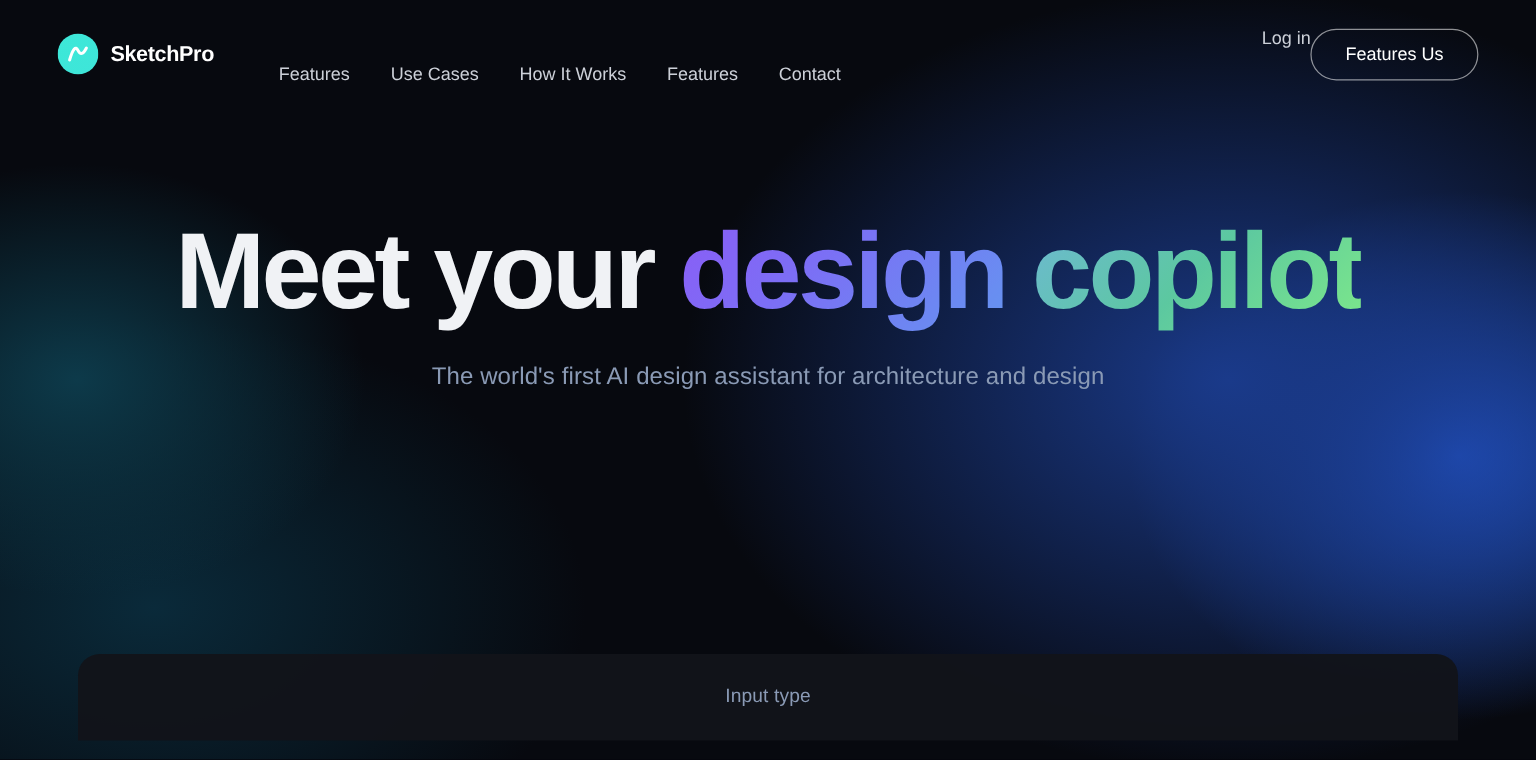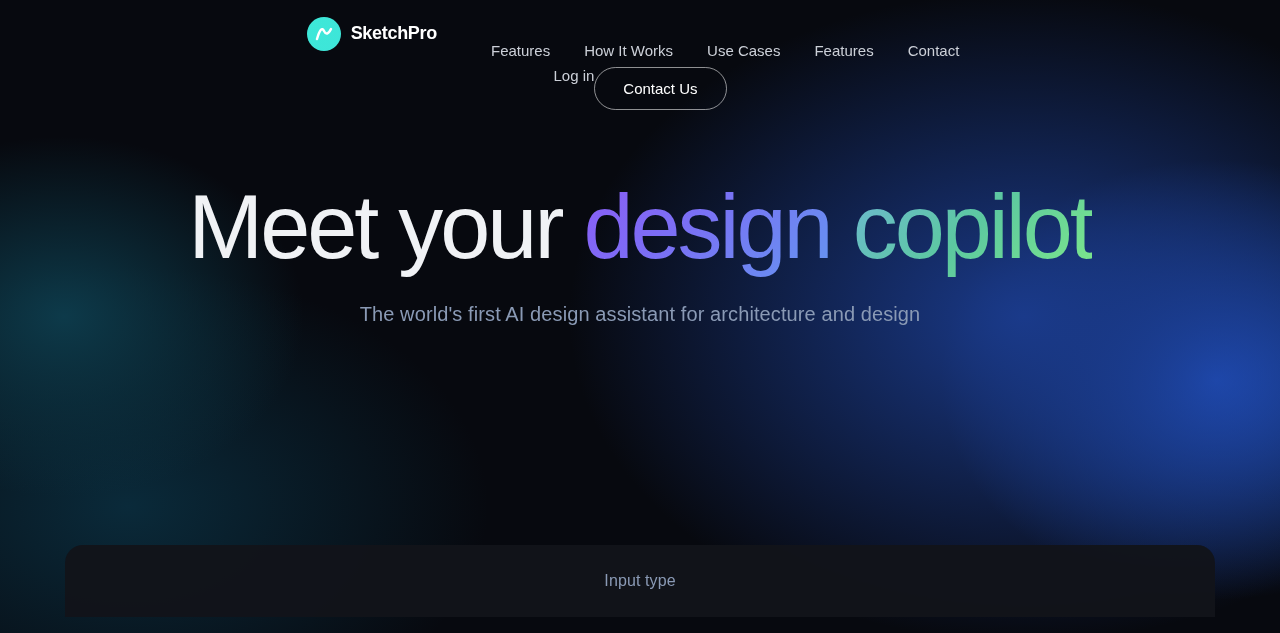--- a/index.html
+++ b/index.html
@@ -29,21 +29,20 @@
 
     
     nav {
       position: relative;
       z-index: 10;
       display: flex;
       align-items: center;
       justify-content: space-between;
       padding: 0 48px;
       height: 90px;
-      flex-direction: column;
     }
 
     .nav-left {
       display: flex;
       align-items: center;
       gap: 40px;
     }
 
     .logo-area {
       display: flex;
@@ -112,21 +111,21 @@
       z-index: 10;
       display: flex;
       flex-direction: column;
       align-items: center;
       text-align: center;
       padding-top: 90px;
     }
 
     .hero-title {
       font-size: 90px;
-      font-weight: 400;
+      font-weight: 700;
       letter-spacing: -3px;
       line-height: 1.05;
       color: #f0f2f5;
     }
 
     .hero-title .word-design {
       background: linear-gradient(135deg, #8b5cf6 0%, #7c6ef5 40%, #6495f0 100%);
       -webkit-background-clip: text;
       -webkit-text-fill-color: transparent;
       background-clip: text;
@@ -200,30 +199,30 @@
             <stop offset="0%" stop-color="#3de8d8"></stop>
             <stop offset="100%" stop-color="#5b8af5"></stop>
           </linearGradient>
         </defs>
       </svg>
       <span class="logo-text">SketchPro</span>
     </div>
 
     <div class="nav-links">
       <a class="nav-link">Features</a>
+      <a class="nav-link">Use Cases</a>
       <a class="nav-link">How It Works</a>
-      <a class="nav-link">Use Cases</a>
       <a class="nav-link">Features</a>
       <a class="nav-link">Contact</a>
     </div>
   </div>
 
   <div class="nav-right">
     <span class="login-link">Log in</span>
-    <button class="contact-btn">Contact Us</button>
+    <button class="contact-btn">Features Us</button>
   </div>
 </nav>
 
 <section class="hero">
   <h1 class="hero-title">
     <span>Meet your </span><span class="word-design">design</span><span> </span><span class="word-copilot">copilot</span>
   </h1>
   <p class="hero-subtitle">The world's first AI design assistant for architecture and design</p>
 </section>
 

